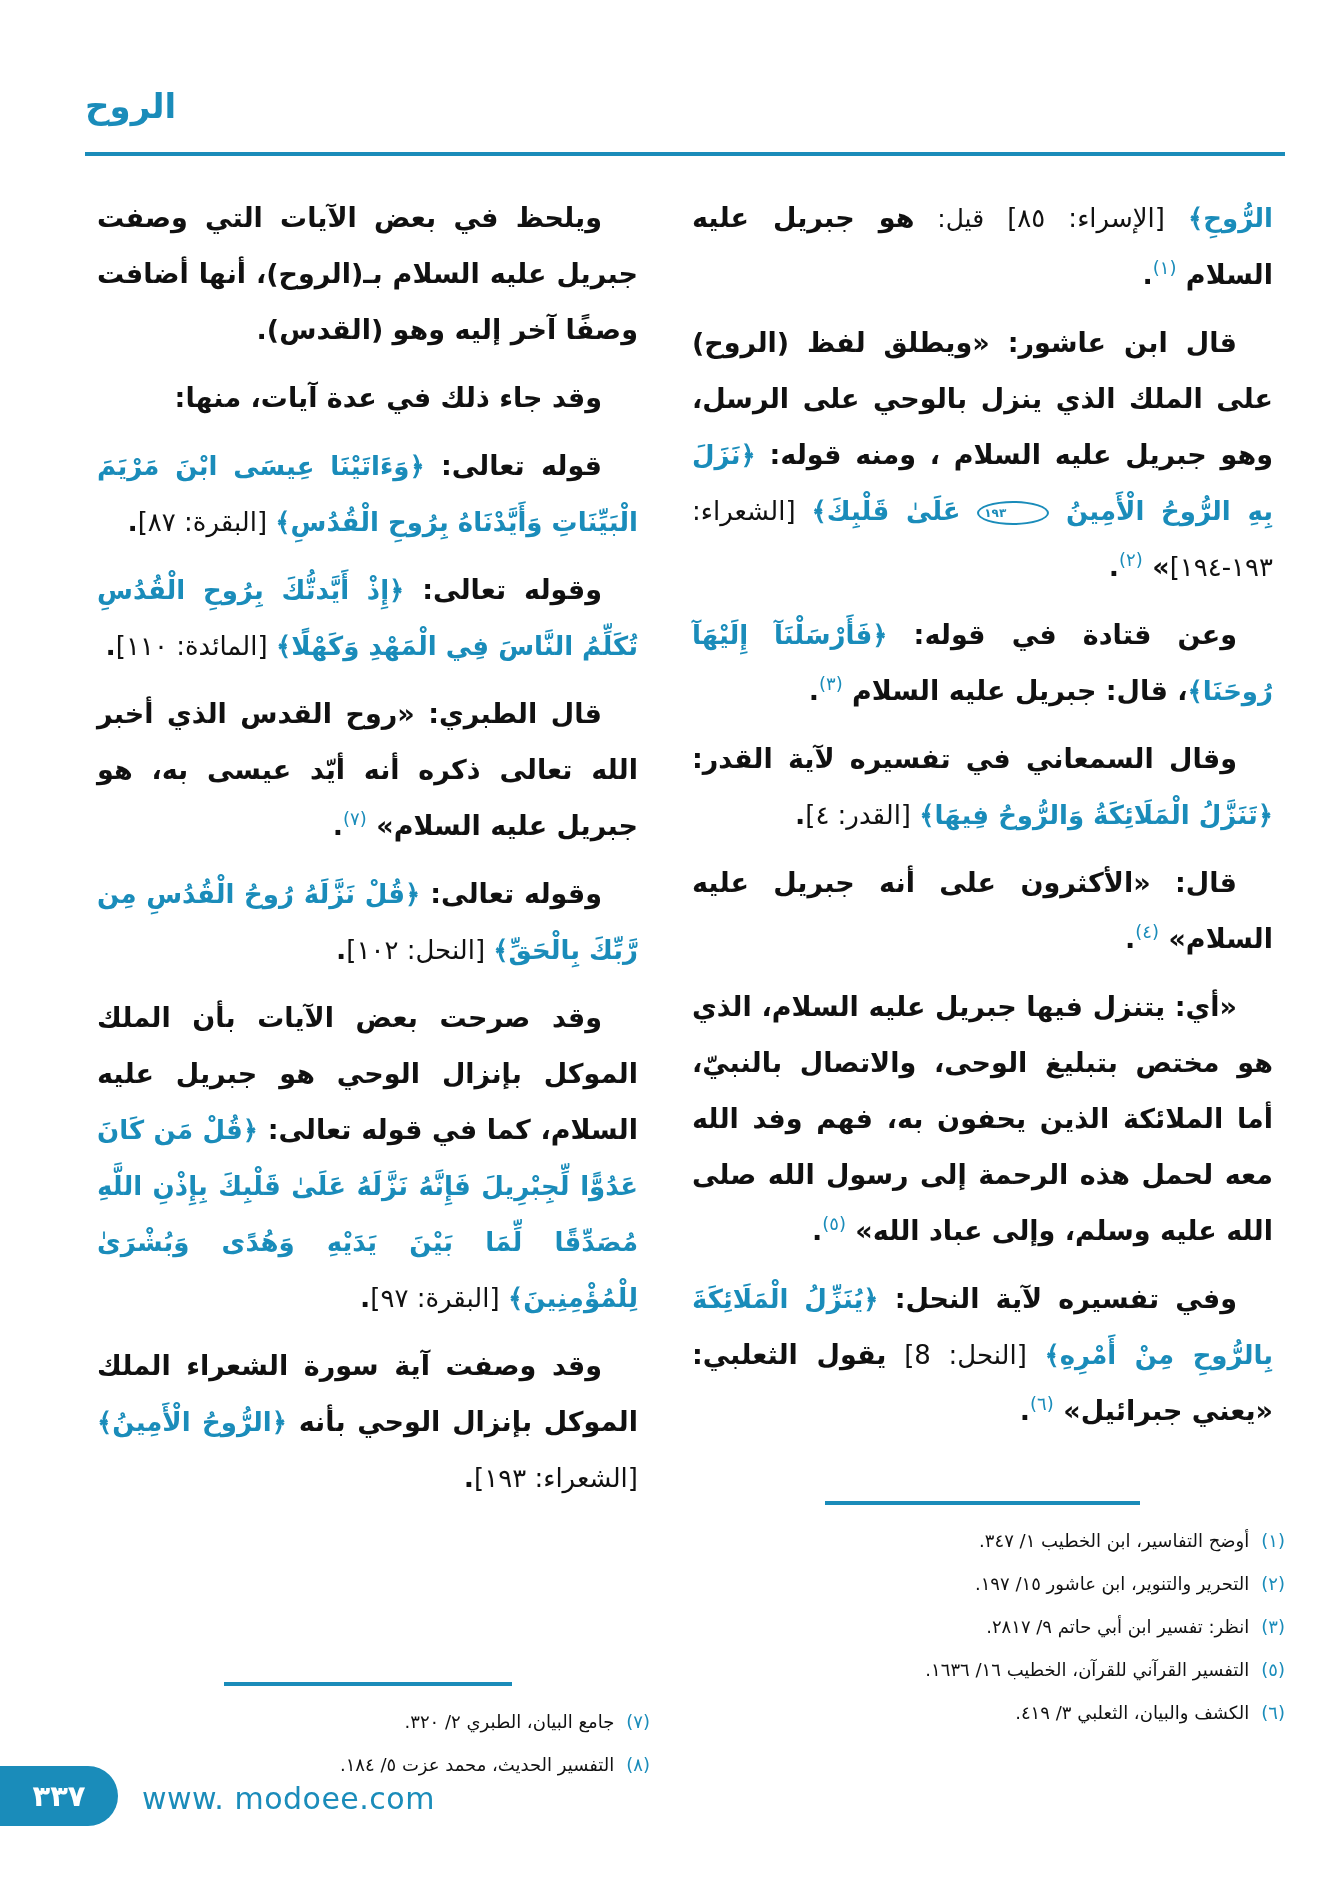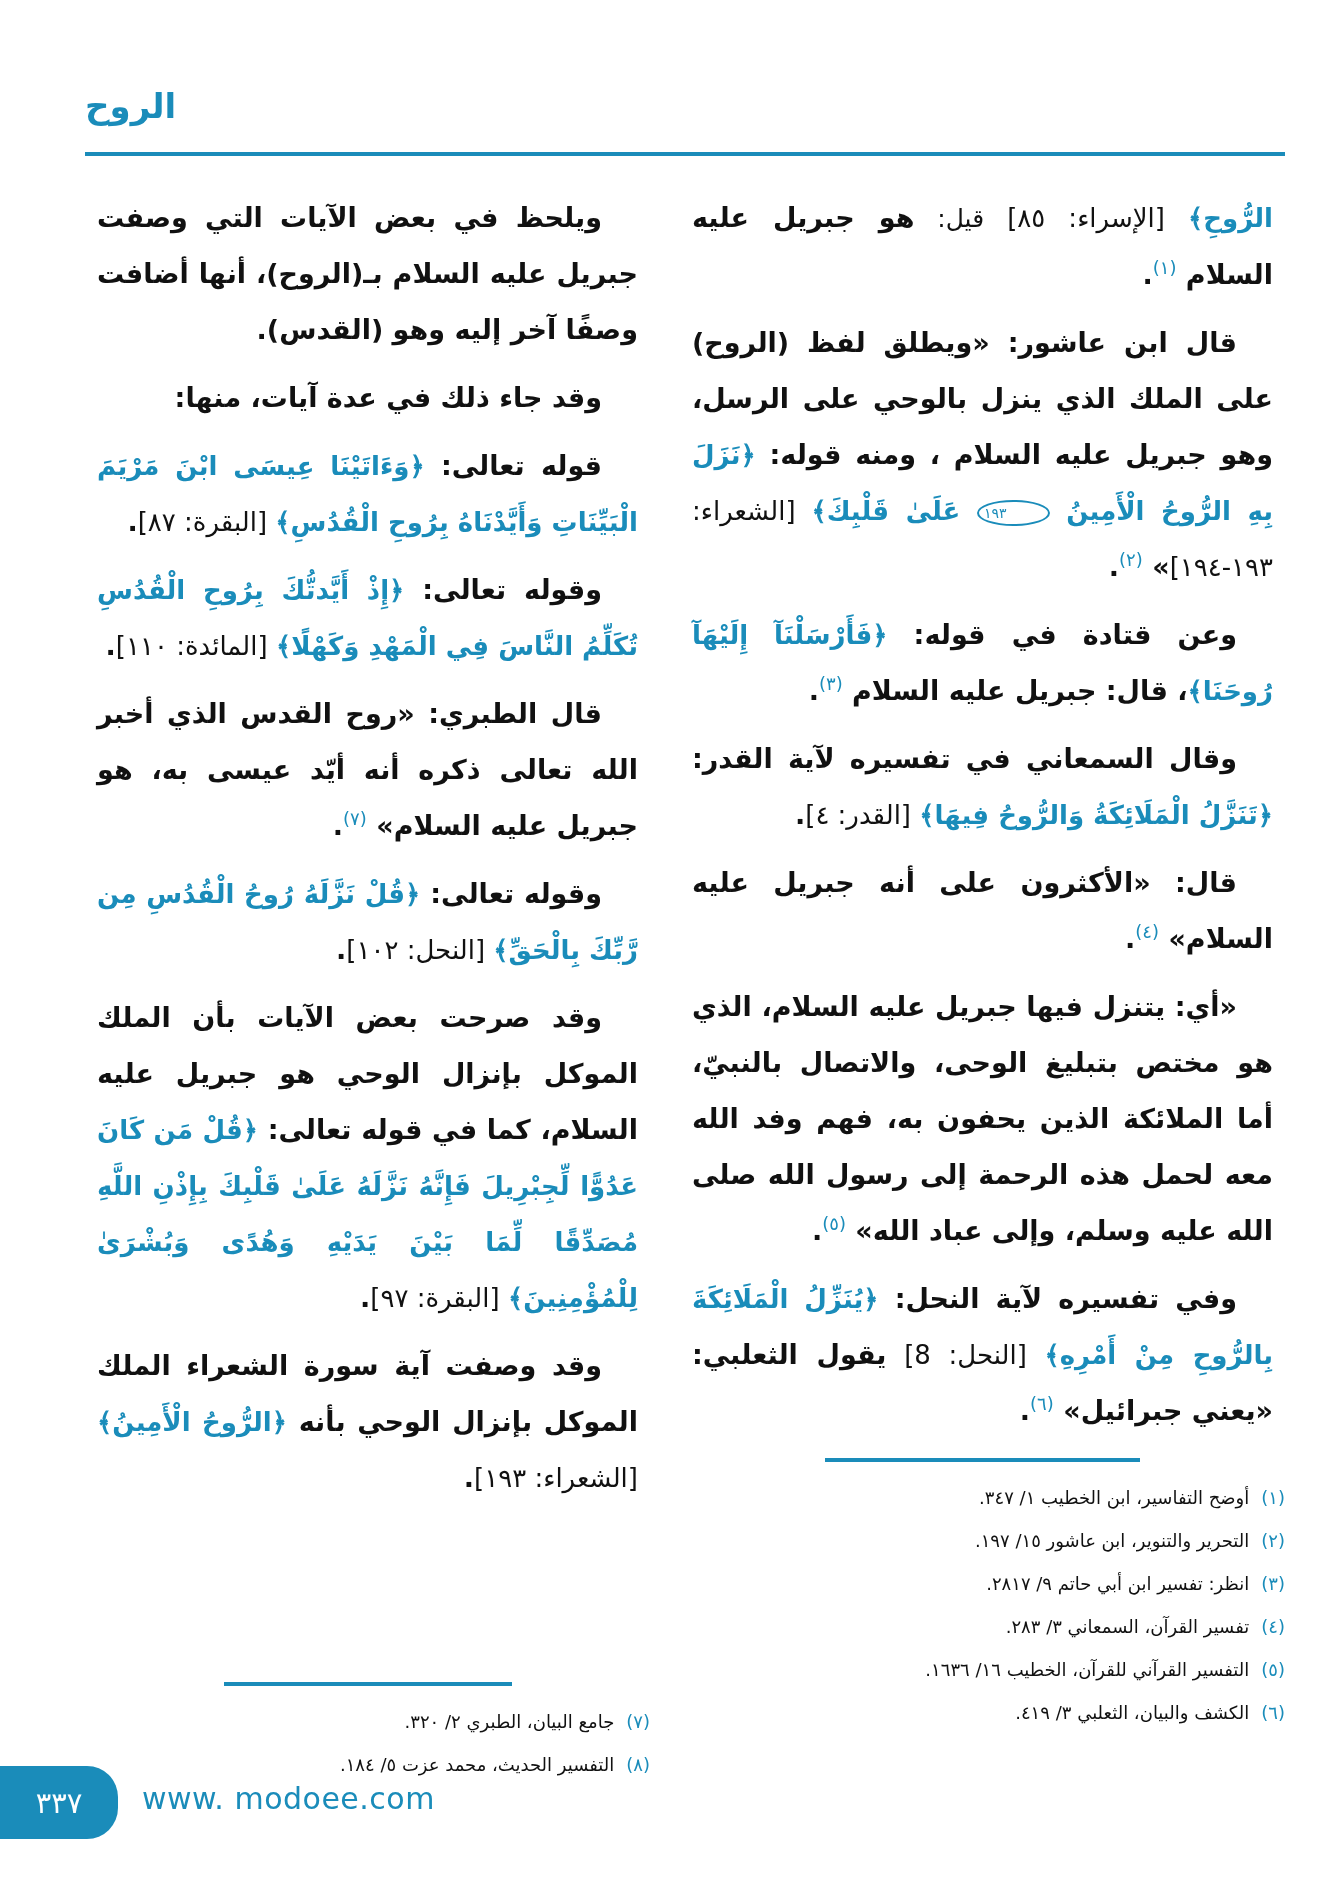--- a/index.html
+++ b/index.html
@@ -43,44 +43,44 @@
   .run-n { font-weight: 700; }
   .run-l { font-weight: 400; font-size: 25px; }
   .run-q { color: var(--accent); font-weight: 700; font-size: 26px; }
   .run-r { font-weight: 400; font-size: 26px; }
   .run-s { color: var(--accent); font-weight: 400; font-size: 18px; vertical-align: 10px; line-height: 0; }
   .run-a {
     display: inline-block;
     color: var(--accent);
     border: 2px solid var(--accent);
     border-radius: 50%;
-    font-size: 14px; font-weight: 400;
+    font-size: 12px; font-weight: 700;
     line-height: 1; padding: 4px 5px;
     vertical-align: middle;
   }
   .footnotes { margin-top: auto; }
   .col-right .footnotes { padding-bottom: 52px; }
   .note-sep { height: 4px; background: var(--accent); margin: 0 auto 14px auto; }
   .col-right .note-sep { width: 315px; }
   .col-left  .note-sep { width: 288px; }
   .note {
     font-size: 18px; font-weight: 400;
     line-height: 43px;
     direction: rtl; text-align: right;
     white-space: nowrap; overflow: hidden;
   }
   .note-num { color: var(--accent); margin-left: 12px; }
   .page-number-tab {
     position: absolute; left: 0; top: 1766px;
-    width: 118px; height: 73px;
+    width: 118px; height: 60px;
     background: var(--accent);
     border-radius: 0 31px 31px 0;
     color: #ffffff;
     display: flex; align-items: center; justify-content: center;
-    font-size: 29px; font-weight: 400;
+    font-size: 29px; font-weight: 700;
   }
   .website {
     position: absolute; left: 142px; top: 1781px;
     direction: ltr;
     color: var(--accent);
     font-size: 30px; font-weight: 400;
     letter-spacing: 0.5px;
   }
 </style>
 </head>
@@ -99,21 +99,20 @@
         <p class="para indent"><span class="run-n">قال: «الأكثرون على أنه جبريل عليه السلام» </span><span class="run-s">(٤)</span><span class="run-n">.</span></p>
         <p class="para indent"><span class="run-n">«أي: يتنزل فيها جبريل عليه السلام، الذي هو مختص بتبليغ الوحى، والاتصال بالنبيّ، أما الملائكة الذين يحفون به، فهم وفد الله معه لحمل هذه الرحمة إلى رسول الله صلى الله عليه وسلم، وإلى عباد الله» </span><span class="run-s">(٥)</span><span class="run-n">.</span></p>
         <p class="para indent"><span class="run-n">وفي تفسيره لآية النحل: </span><span class="run-q">﴿يُنَزِّلُ الْمَلَائِكَةَ بِالرُّوحِ مِنْ أَمْرِهِ﴾</span><span class="run-r"> [النحل: 8] </span><span class="run-n">يقول الثعلبي: «يعني جبرائيل» </span><span class="run-s">(٦)</span><span class="run-n">.</span></p>
       </div>
     <div class="footnotes">
       <div class="note-sep"></div>
       <div>
           <div class="note"><span class="note-num">(١)</span><span class="note-text">أوضح التفاسير، ابن الخطيب ١/ ٣٤٧.</span></div>
           <div class="note"><span class="note-num">(٢)</span><span class="note-text">التحرير والتنوير، ابن عاشور ١٥/ ١٩٧.</span></div>
           <div class="note"><span class="note-num">(٣)</span><span class="note-text">انظر: تفسير ابن أبي حاتم ٩/ ٢٨١٧.</span></div>
-          <div class="note"><span class="note-num">(٤)</span><span class="note-text">تفسير القرآن، السمعاني ٣/ ٢٨٣.</span></div>
           <div class="note"><span class="note-num">(٥)</span><span class="note-text">التفسير القرآني للقرآن، الخطيب ١٦/ ١٦٣٦.</span></div>
           <div class="note"><span class="note-num">(٦)</span><span class="note-text">الكشف والبيان، الثعلبي ٣/ ٤١٩.</span></div>
         </div>
     </div>
   </div>
   <div class="col col-left">
     <div class="paras">
         <p class="para indent"><span class="run-n">ويلحظ في بعض الآيات التي وصفت جبريل عليه السلام بـ(الروح)، أنها أضافت وصفًا آخر إليه وهو (القدس).</span></p>
         <p class="para indent"><span class="run-n">وقد جاء ذلك في عدة آيات، منها:</span></p>
         <p class="para indent"><span class="run-n">قوله تعالى: </span><span class="run-q">﴿وَءَاتَيْنَا عِيسَى ابْنَ مَرْيَمَ الْبَيِّنَاتِ وَأَيَّدْنَاهُ بِرُوحِ الْقُدُسِ﴾</span><span class="run-r"> [البقرة: ٨٧]</span><span class="run-n">.</span></p>

